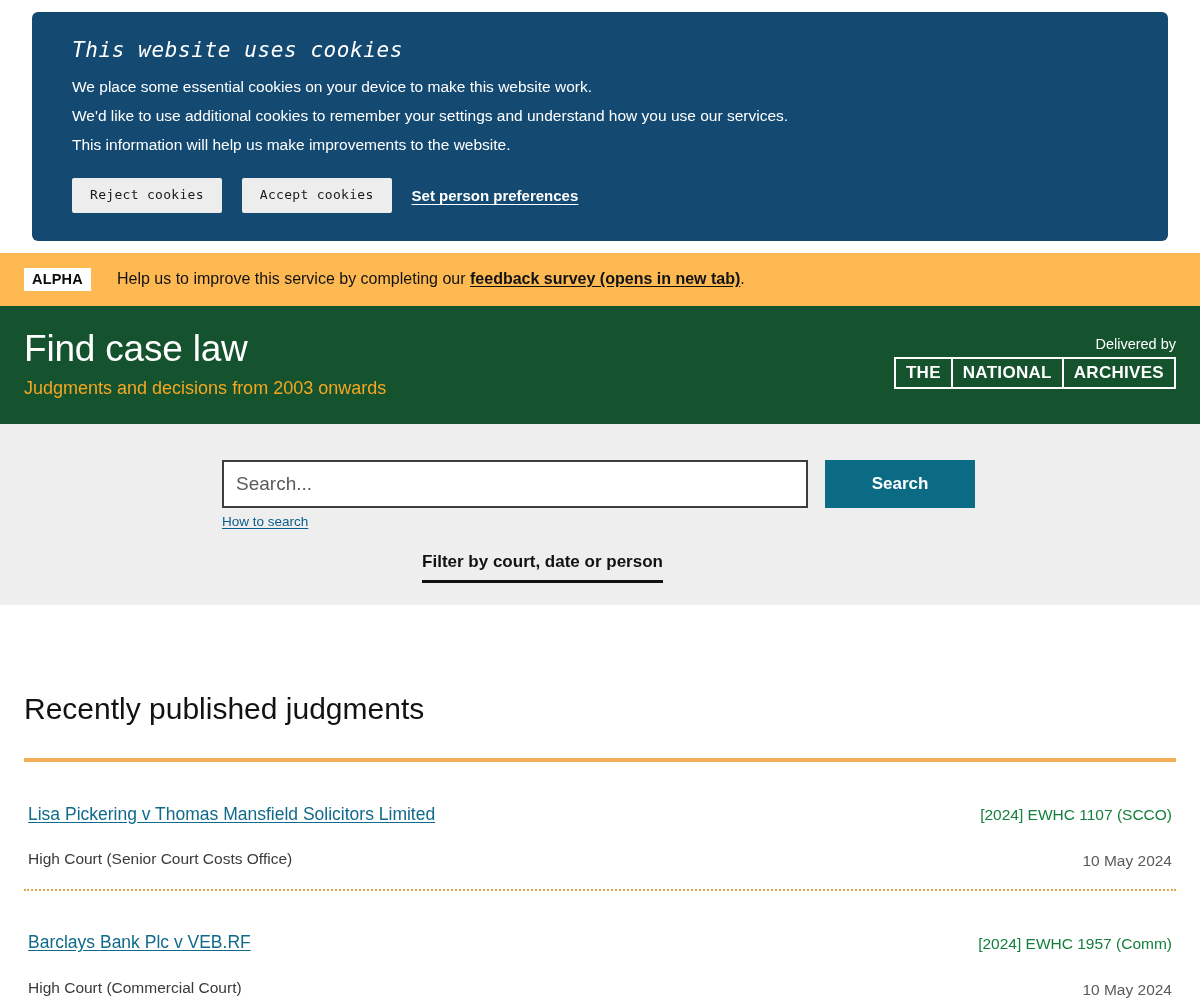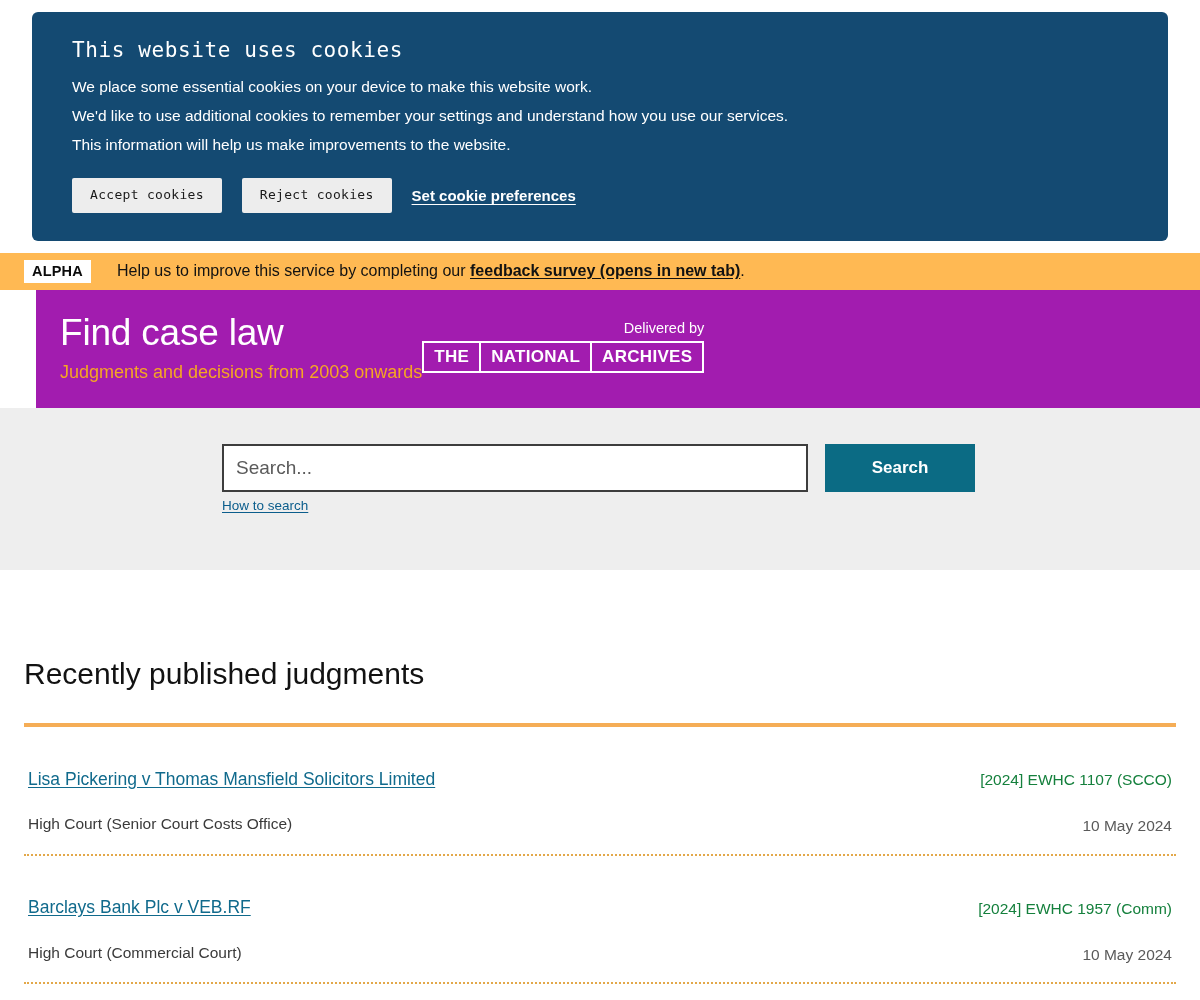--- a/index.html
+++ b/index.html
@@ -26,20 +26,21 @@
     padding: 26px 40px 28px 40px;
     color: #ffffff;
   }
   .cookie-title {
     font-family: "DejaVu Sans Mono", "Liberation Mono", monospace;
     font-size: 21px;
     font-weight: 400;
     letter-spacing: 0.6px;
     margin: 0 0 14px 0;
     line-height: 1.2;
+    font-style: italic;
   }
   .cookie-text {
     font-size: 15.5px;
     line-height: 1.35;
     margin: 0 0 8px 0;
     color: #ffffff;
   }
   .cookie-text:last-of-type { margin-bottom: 8px; }
   .cookie-actions {
     display: flex;
@@ -65,21 +66,21 @@
     font-weight: 600;
     text-decoration: underline;
     text-underline-offset: 3px;
     cursor: pointer;
   }
 
   
   .alpha-banner {
     margin-top: 12px;
     background: #ffb953;
-    height: 37px;
+    height: 53px;
     display: flex;
     align-items: center;
     padding-left: 24px;
     color: #121212;
   }
   .alpha-badge {
     background: #ffffff;
     color: #0b0b0b;
     font-size: 14.5px;
     font-weight: 700;
@@ -94,28 +95,27 @@
   }
   .alpha-text a {
     color: #121212;
     font-weight: 700;
     text-decoration: underline;
     text-underline-offset: 2px;
   }
 
   
   .site-header {
-    background: #a21caf;
+    background: #14532d;
     height: 118px;
     position: relative;
     padding: 0 24px;
     display: flex;
     align-items: flex-start;
-    justify-content: flex-start;
-    margin-left: 36px;
+    justify-content: space-between;
   }
   .brand { padding-top: 22px; }
   .brand-title {
     color: #ffffff;
     font-size: 37px;
     font-weight: 400;
     margin: 0;
     line-height: 1.12;
     letter-spacing: -0.2px;
   }
@@ -146,21 +146,21 @@
     letter-spacing: 0.3px;
     padding: 4px 10px 5px 10px;
     border-right: 2px solid #ffffff;
     line-height: 1.15;
   }
   .tna-cell:last-child { border-right: none; }
 
   
   .search-band {
     background: #eeeeee;
-    height: 162px;
+    height: 181px;
     padding-top: 36px;
   }
   .search-row {
     display: flex;
     align-items: flex-start;
     padding-left: 222px;
   }
   .search-input {
     width: 586px;
     height: 48px;
@@ -270,23 +270,23 @@
 </style>
 </head>
 <body>
 
 <section class="cookie-banner">
   <h2 class="cookie-title">This website uses cookies</h2>
   <p class="cookie-text">We place some essential cookies on your device to make this website work.</p>
   <p class="cookie-text">We'd like to use additional cookies to remember your settings and understand how you use our services.</p>
   <p class="cookie-text">This information will help us make improvements to the website.</p>
   <div class="cookie-actions">
+    <button class="cookie-btn">Reject cookies</button>
     <button class="cookie-btn">Accept cookies</button>
-    <button class="cookie-btn">Reject cookies</button>
-    <a class="cookie-link">Set cookie preferences</a>
+    <a class="cookie-link">Set person preferences</a>
   </div>
 </section>
 
 <div class="alpha-banner">
   <span class="alpha-badge">ALPHA</span>
   <span class="alpha-text"><span>Help us to improve this service by completing our </span><a>feedback survey (opens in new tab)</a><span>.</span></span>
 </div>
 
 <header class="site-header">
   <div class="brand">
@@ -302,20 +302,23 @@
     </span>
   </div>
 </header>
 
 <section class="search-band">
   <div class="search-row">
     <input class="search-input" type="text" placeholder="Search..." style="">
     <button class="search-button">Search</button>
   </div>
   <a class="how-to-search">How to search</a>
+  <div class="filter-wrap">
+    <a class="filter-link">Filter by court, date or person</a>
+  </div>
 </section>
 
 <main class="main-content">
   <h2 class="section-heading">Recently published judgments</h2>
   <div class="section-rule"></div>
 
   <div class="judgment-list">
 
     <div class="judgment-item">
       <div class="judgment-left">

